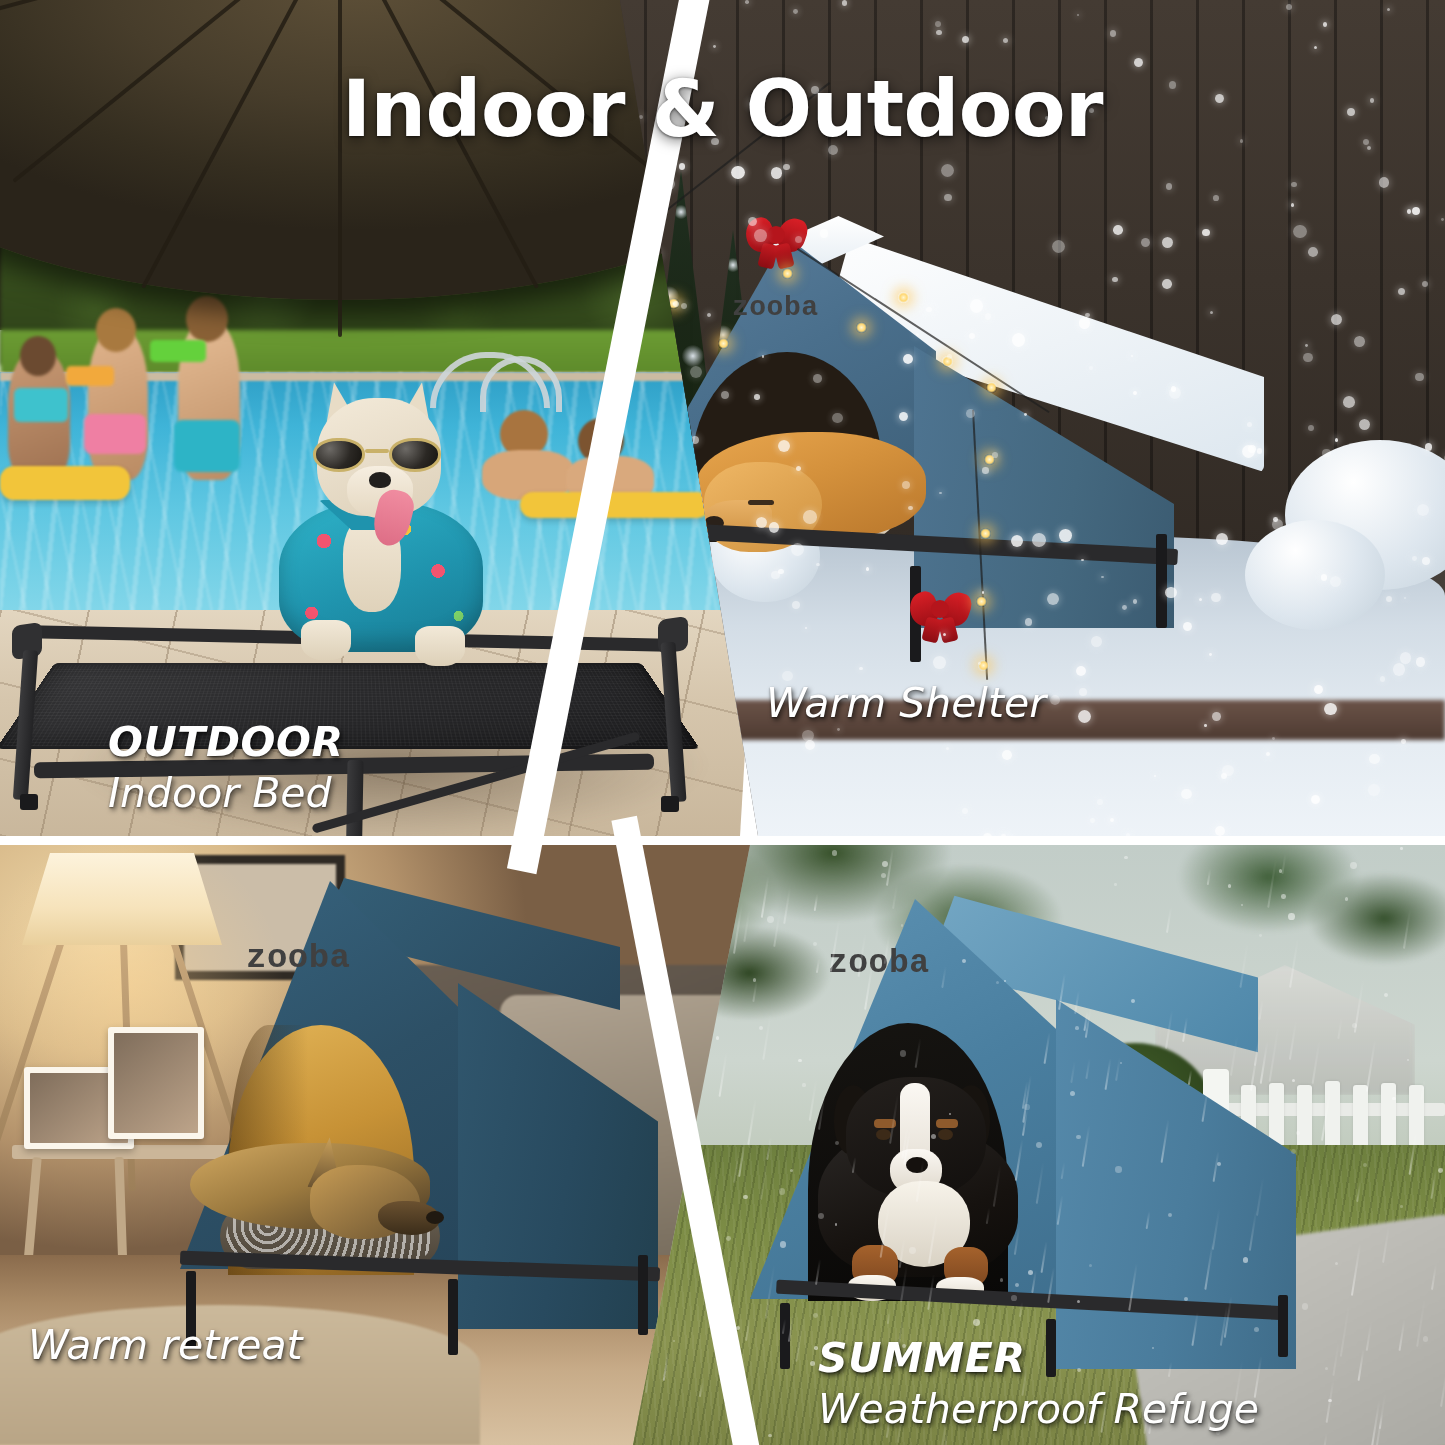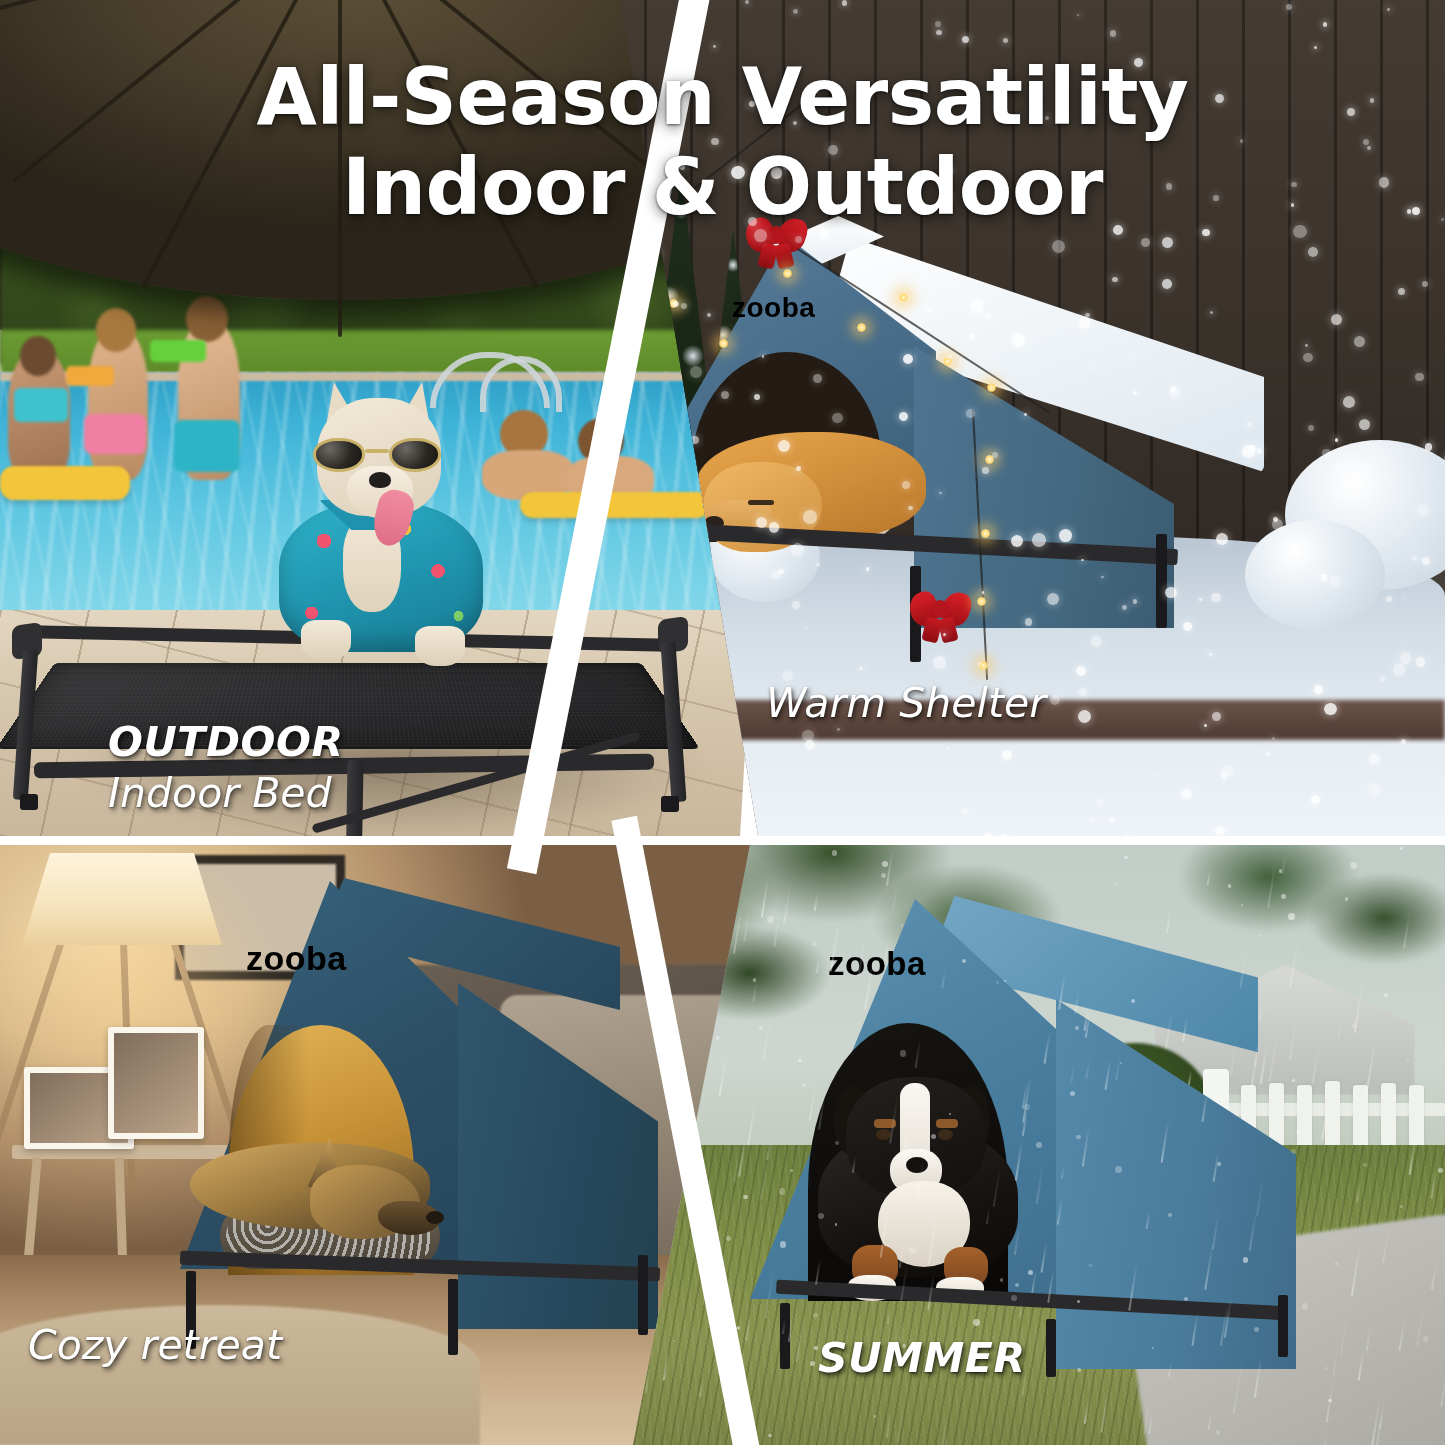--- a/index.html
+++ b/index.html
@@ -204,22 +204,22 @@
     background:radial-gradient(circle,#fff6cf 0%, #ffd772 45%, rgba(255,190,70,0) 75%);
     box-shadow:0 0 12px 5px rgba(255,200,90,.55);}
   .light-wire{position:absolute; border-top:2px solid rgba(30,30,30,.7);}
 
   
   .house{position:absolute;}
   .h-gable{position:absolute; width:100%; }
   .h-side{position:absolute;}
   .h-door{position:absolute; background:#241c14; border-radius:50% 50% 0 0/60% 60% 0 0;}
   .h-logo{
-    position:absolute; color:#000000; font-weight:700; letter-spacing:.5px;
-    font-family:Liberation Sans, sans-serif;
+    position:absolute; color:#404040; font-weight:700; letter-spacing:.5px;
+    font-family:Liberation Mono, monospace;
   }
   .h-leg{position:absolute; background:#1a1a1c; border-radius:2px;}
   .h-base{position:absolute; background:#2a2a2c; border-radius:3px;}
 
   .bow{position:absolute; width:60px; height:46px;}
   .bow i{position:absolute; top:4px; width:28px; height:34px; background:linear-gradient(#d81f26,#9d0f16); border-radius:60% 40% 50% 50%;}
   .bow i.l{left:0; transform:rotate(-18deg);} .bow i.r{right:0; transform:rotate(18deg);}
   .bow b{position:absolute; left:21px; top:12px; width:18px; height:18px; background:#b5151c; border-radius:50%;}
   .bow s{position:absolute; top:30px; width:16px; height:24px; background:linear-gradient(#c41a21,#8c0d13); border-radius:4px;}
   .bow s.l{left:14px; transform:rotate(14deg);} .bow s.r{right:14px; transform:rotate(-14deg);}
@@ -1126,31 +1126,31 @@
           <span class="rdot" style="left: 619.076px; top: 58.9265px; width: 2.43109px; height: 2.43109px; opacity: 0.51;"></span>
         </div>
     </div>
   </div>
 
   <div class="divider" id="div-h"></div>
   <div class="divider" id="div-top"></div>
   <div class="divider" id="div-bot"></div>
 
   <div id="headline">
-    <span class="l1">All-Season Versatility</span>
     <span class="l2">Indoor &amp; Outdoor</span>
   </div>
 
   <div class="caption" id="cap-summer">
     <span class="season">OUTDOOR</span>
     <span class="desc">Indoor Bed</span>
   </div>
   <div class="caption" id="cap-winter">
     <span class="desc">Warm Shelter</span>
   </div>
   <div class="caption" id="cap-indoor">
-    <span class="desc">Cozy retreat</span>
+    <span class="desc">Warm retreat</span>
   </div>
   <div class="caption" id="cap-outdoor">
     <span class="season">SUMMER</span>
+    <span class="desc">Weatherproof Refuge</span>
   </div>
 
 </div>
 
 </body></html>

